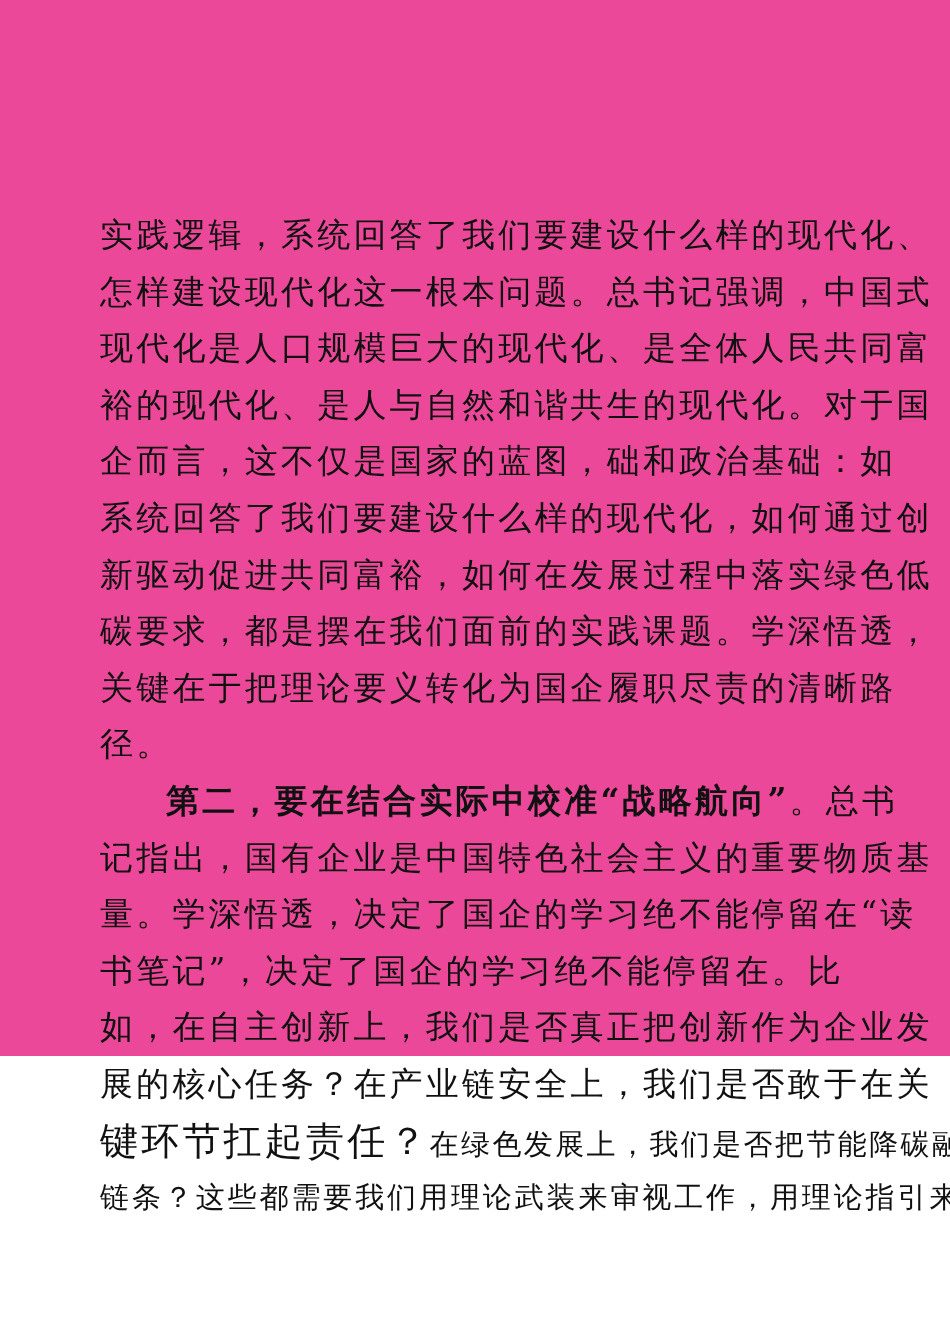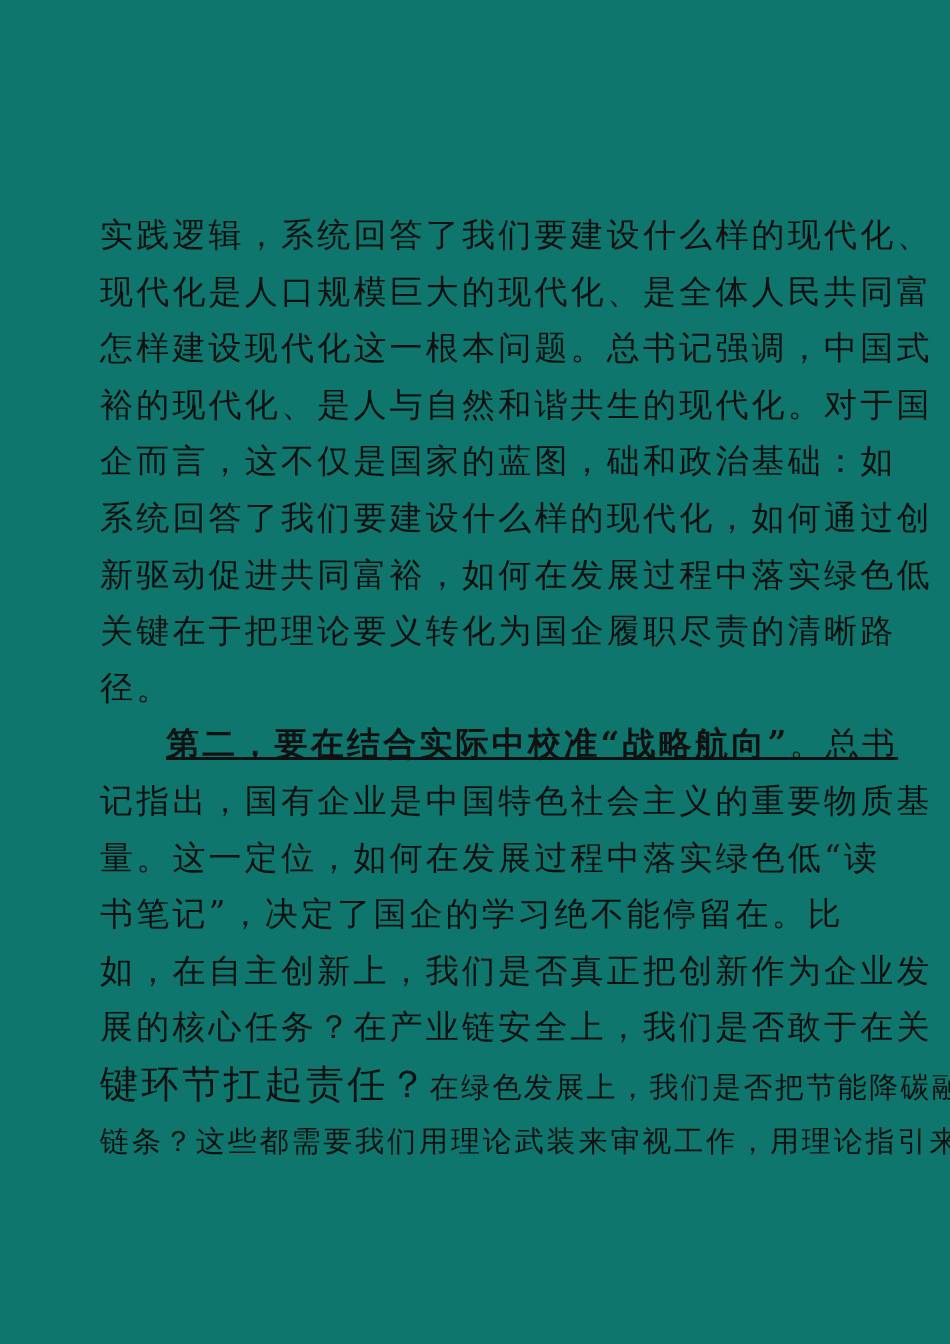--- a/index.html
+++ b/index.html
@@ -13,43 +13,42 @@
       position: relative;
       overflow: hidden;
       font-family: "DejaVu Serif", "Liberation Serif", serif;
       color: #111111;
     }
     .page {
       position: absolute;
       left: 0;
       top: 0;
       width: 950px;
-      height: 1344px;
-      background: #0f766e;
+      height: 1056px;
+      background: #ec4899;
     }
     .text-block {
       position: absolute;
       left: 100px;
       top: 207px;
       width: 740px;
     }
     .line {
       height: 56.6px;
       line-height: 56.6px;
       font-size: 33px;
       white-space: nowrap;
       letter-spacing: 3.2px;
     }
     .line.small {
       font-size: 29px;
       letter-spacing: 2.9px;
     }
     .line.indent {
       padding-left: 66px;
-      text-decoration: underline;
     }
     .bold {
       font-weight: bold;
     }
     .mixed span {
       display: inline;
     }
     .mixed .big {
       font-size: 38px;
       letter-spacing: 3.2px;
@@ -60,34 +59,35 @@
     }
   </style>
 </head>
 <body>
 
 <div class="page">
   <div class="text-block">
 
     <div>
       <div class="line">实践逻辑，系统回答了我们要建设什么样的现代化、</div>
+      <div class="line">怎样建设现代化这一根本问题。总书记强调，中国式</div>
       <div class="line">现代化是人口规模巨大的现代化、是全体人民共同富</div>
-      <div class="line">怎样建设现代化这一根本问题。总书记强调，中国式</div>
       <div class="line">裕的现代化、是人与自然和谐共生的现代化。对于国</div>
       <div class="line">企而言，这不仅是国家的蓝图，础和政治基础：如</div>
       <div class="line">系统回答了我们要建设什么样的现代化，如何通过创</div>
       <div class="line">新驱动促进共同富裕，如何在发展过程中落实绿色低</div>
+      <div class="line">碳要求，都是摆在我们面前的实践课题。学深悟透，</div>
       <div class="line">关键在于把理论要义转化为国企履职尽责的清晰路</div>
       <div class="line">径。</div>
     </div>
 
     <div>
       <div class="line indent"><span class="bold">第二，要在结合实际中校准“战略航向”</span><span>。总书</span></div>
       <div class="line">记指出，国有企业是中国特色社会主义的重要物质基</div>
-      <div class="line">量。这一定位，如何在发展过程中落实绿色低“读</div>
+      <div class="line">量。学深悟透，决定了国企的学习绝不能停留在“读</div>
       <div class="line">书笔记”，决定了国企的学习绝不能停留在。比</div>
       <div class="line">如，在自主创新上，我们是否真正把创新作为企业发</div>
       <div class="line">展的核心任务？在产业链安全上，我们是否敢于在关</div>
       <div class="line mixed"><span class="big">键环节扛起责任？</span><span class="sm">在绿色发展上，我们是否把节能降碳融入全</span></div>
       <div class="line small">链条？这些都需要我们用理论武装来审视工作，用理论指引来校准</div>
     </div>
 
   </div>
 </div>
 

